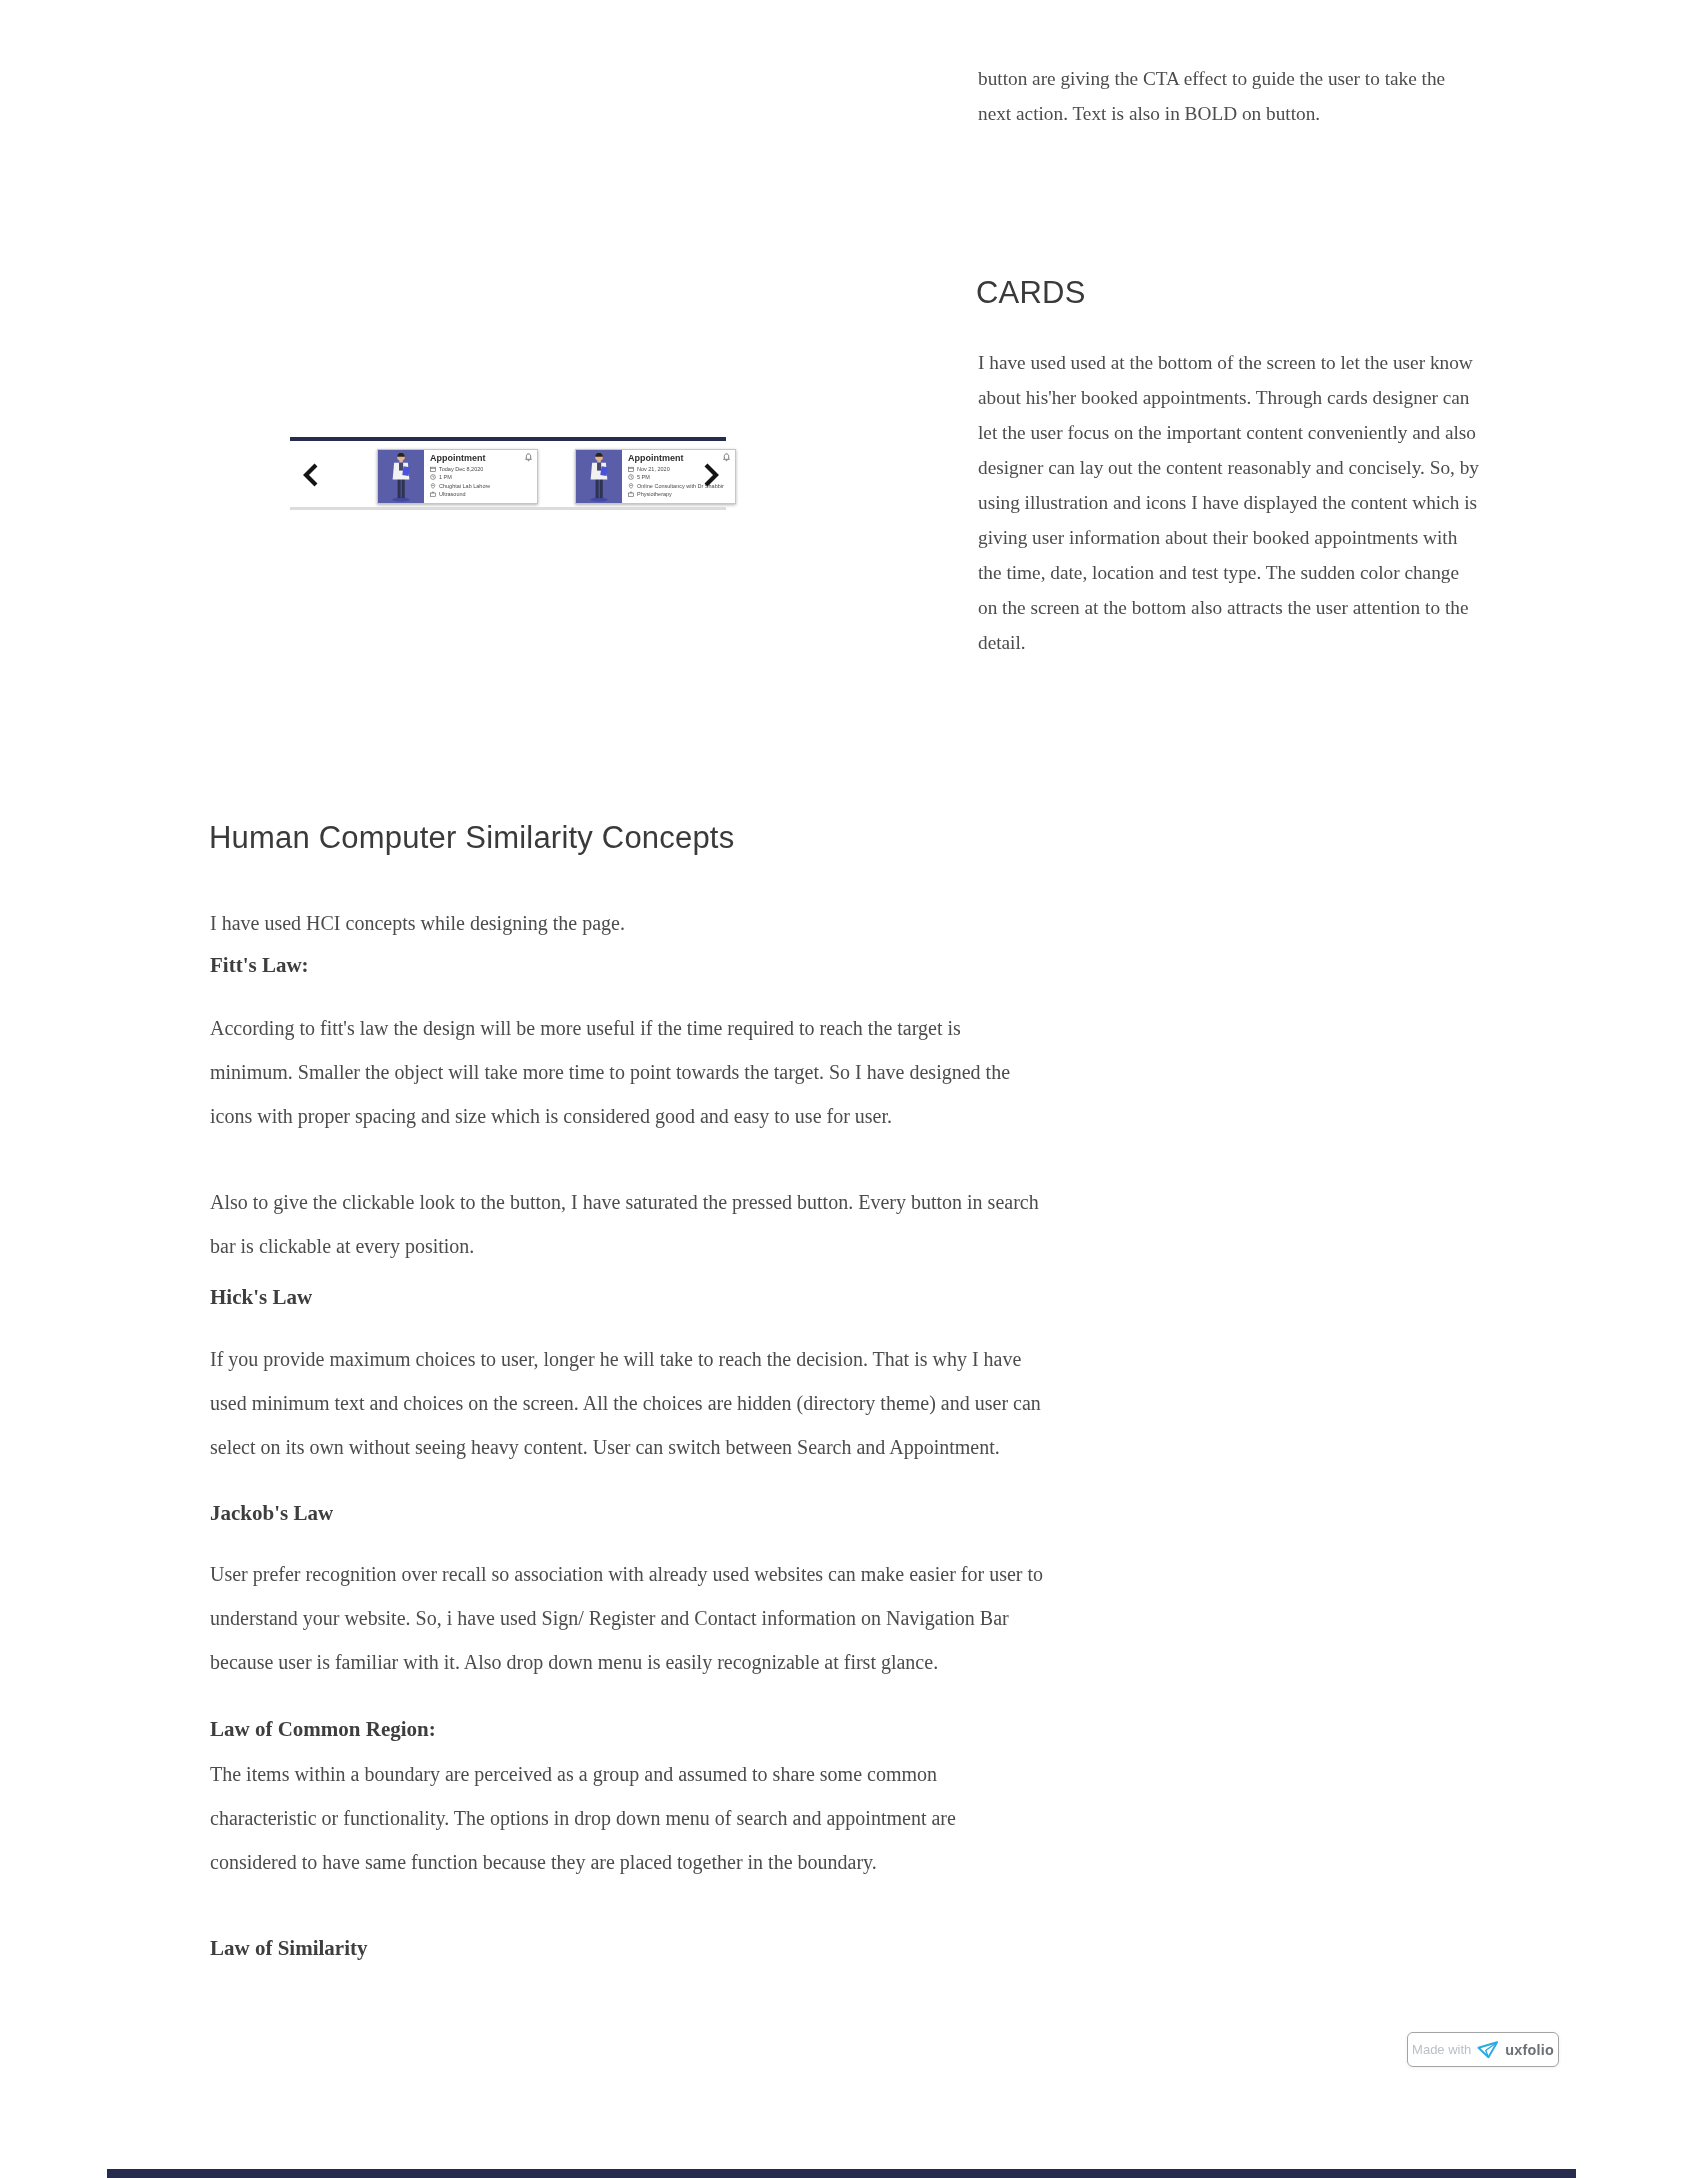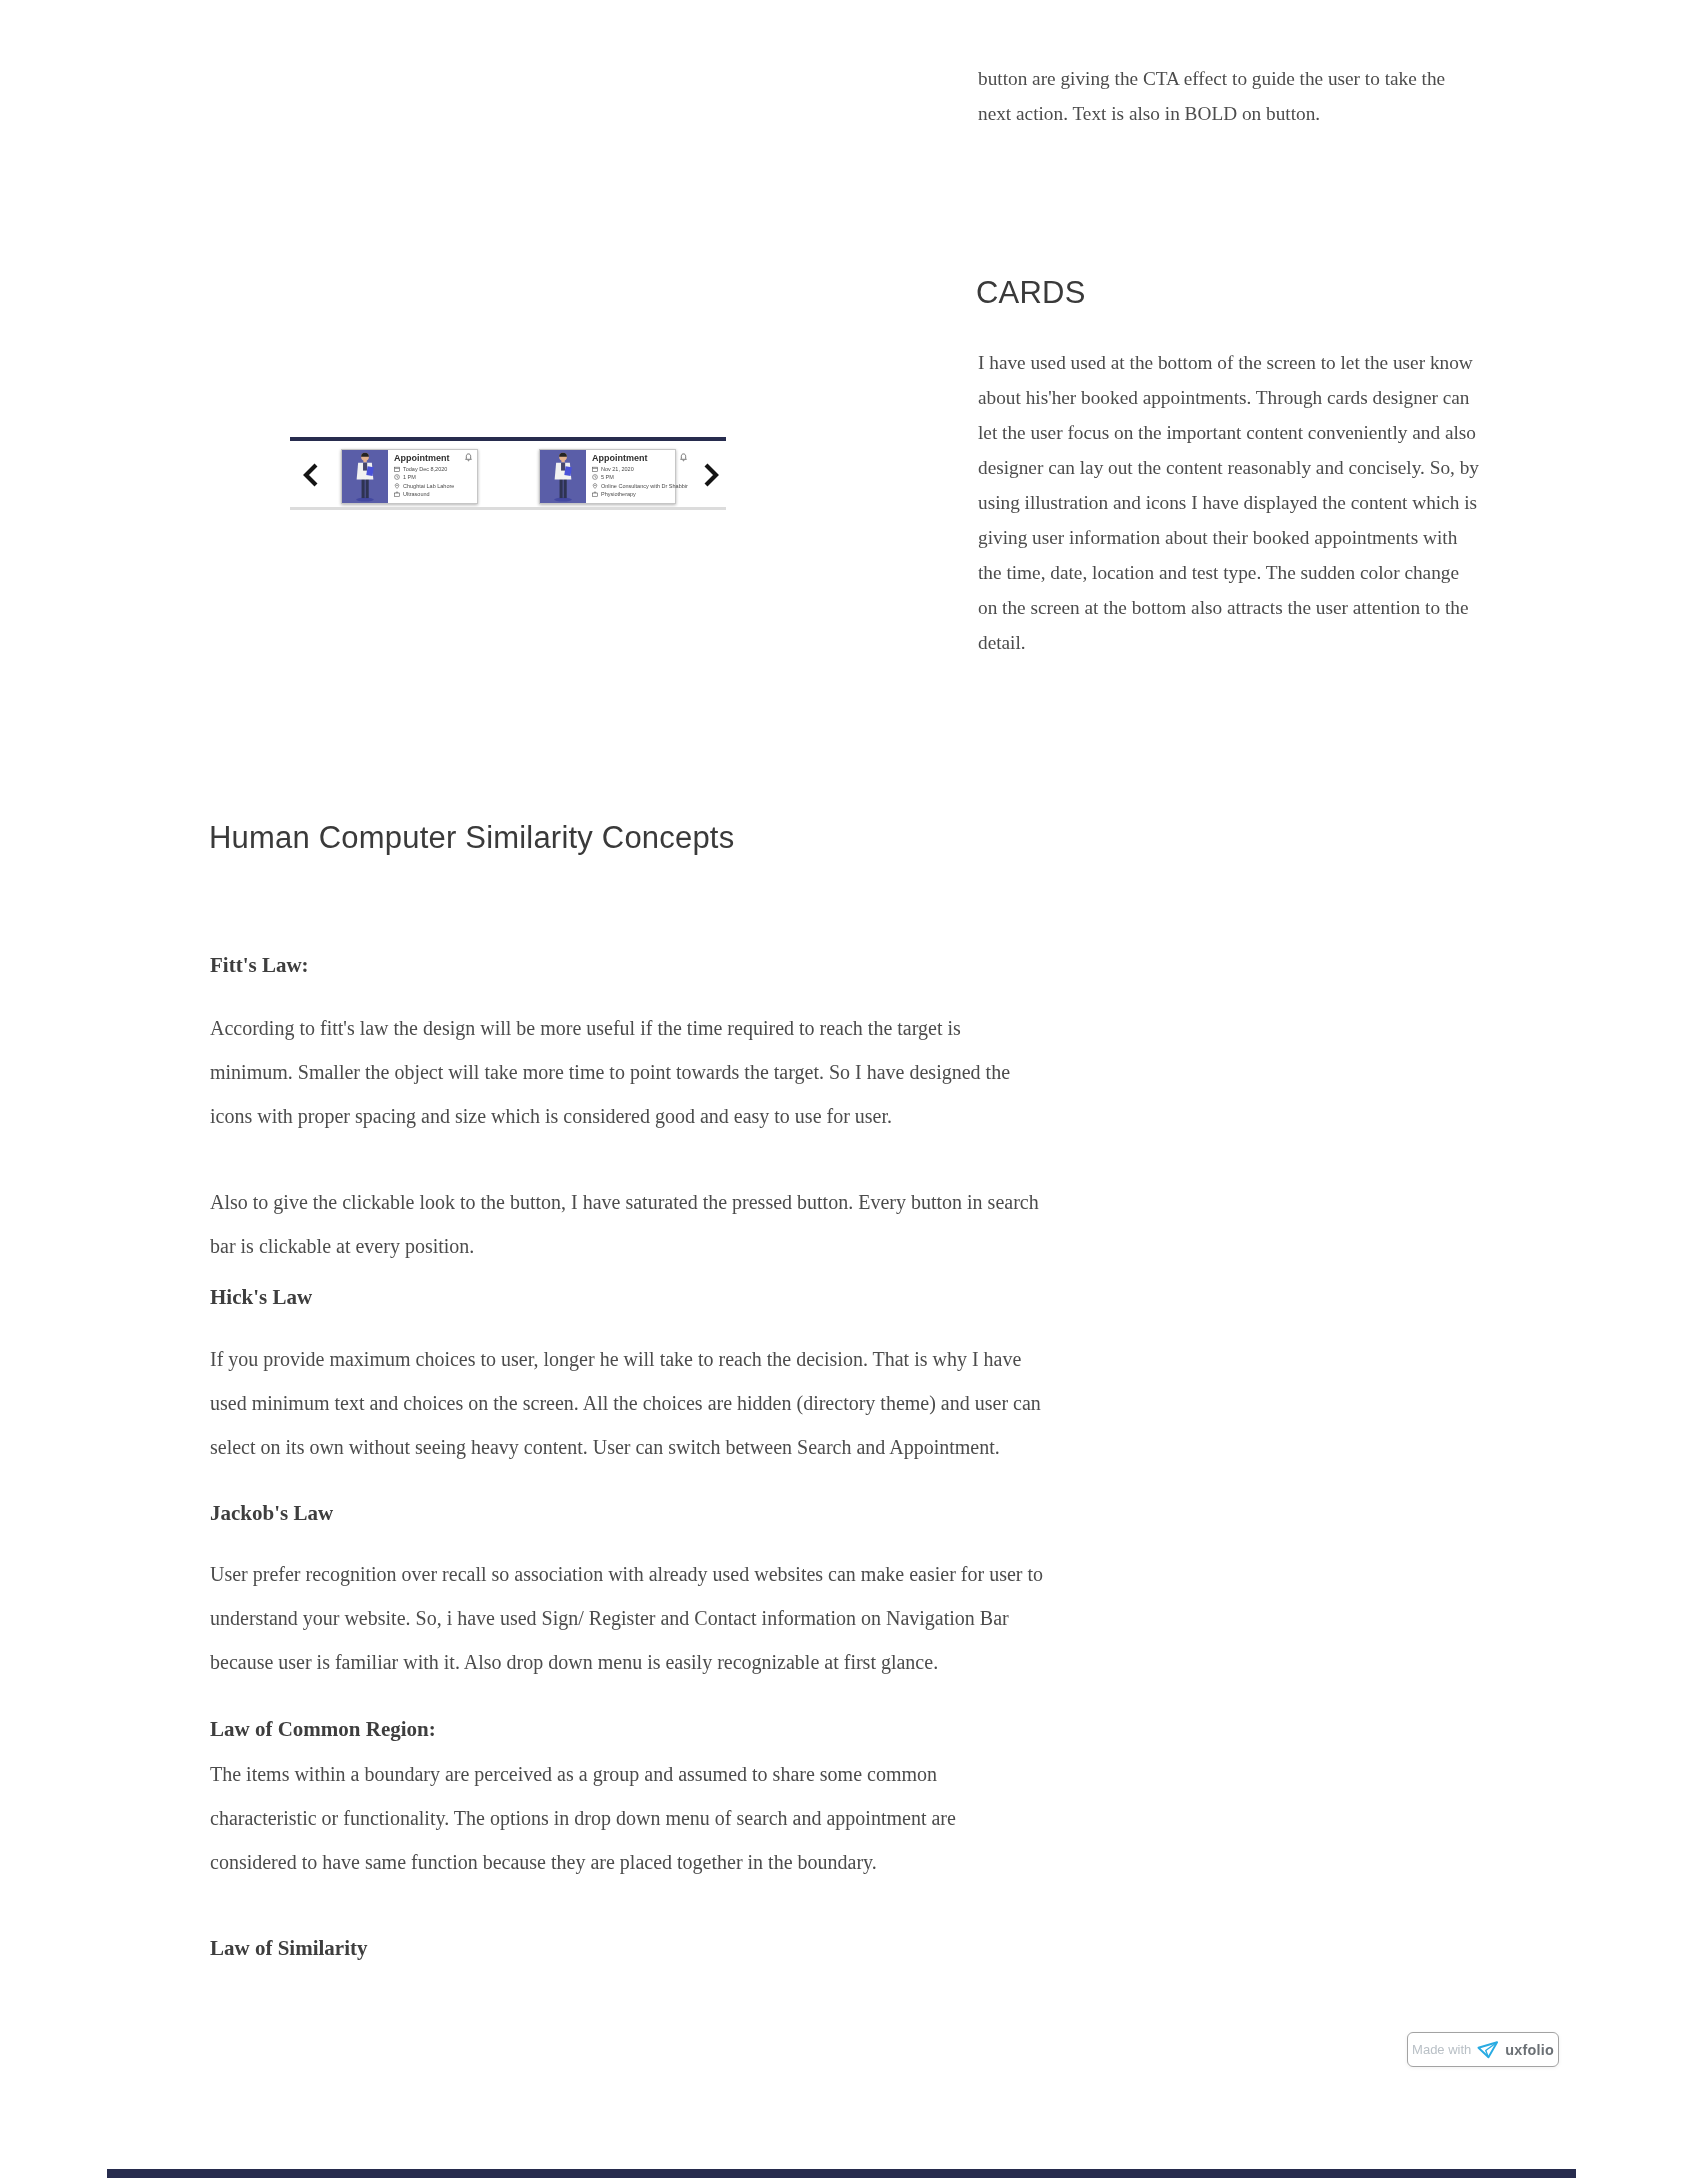--- a/index.html
+++ b/index.html
@@ -24,23 +24,23 @@
     font-size:21px;color:#3e3e3e;
   }
   
   .carousel{position:absolute;left:290px;top:437px;width:436px;height:73px;background:#ffffff;}
   .car-topline{position:absolute;left:0;top:0;width:100%;height:4px;background:#272c4e;}
   .car-bottomline{position:absolute;left:0;bottom:0;width:100%;height:3px;background:#dcdcdc;}
   .chev{position:absolute;top:25px;width:18px;height:26px;cursor:pointer;}
   .chev.left{left:12px;}
   .chev.right{right:6px;}
   .apt-card{
-    position:absolute;top:12px;width:137px;height:55px;background:#ffffff;
+    position:absolute;top:12px;width:161px;height:55px;background:#ffffff;
     border:1px solid #c6c6c6;box-shadow:0 1px 3px rgba(0,0,0,.3);
-    display:flex;box-sizing:border-box;
+    display:flex;box-sizing:border-box;margin-left:36px;
   }
   .apt-card.c1{left:51px;}
   .apt-card.c2{left:249px;}
   .apt-img{width:46px;background:#5a5ea8;flex:none;overflow:hidden;}
   .apt-body{flex:1;position:relative;padding:3px 4px 2px 6px;font-family:"Liberation Sans",sans-serif;}
   .apt-title{font-weight:700;font-size:9px;color:#2e2e2e;line-height:10px;}
   .apt-bell{position:absolute;top:3px;right:4px;width:9px;height:9px;}
   .apt-row{display:flex;align-items:center;gap:3px;margin-top:2.6px;}
   .apt-row svg{flex:none;}
   .apt-row-text{font-size:5.5px;color:#4a4a4a;white-space:nowrap;line-height:6px;}
@@ -180,20 +180,21 @@
     <div class="chev right">
       <svg width="18" height="26" viewBox="0 0 18 26">
         <polyline points="4,3 14,13 4,23" fill="none" stroke="#141414" stroke-width="4.2"></polyline>
       </svg>
     </div>
 
     <div class="car-bottomline"></div>
   </div>
 
   <div class="h-big h-hci">Human Computer Similarity Concepts</div>
+  <div class="lc-par" style="top:901px;">I have used HCI concepts while designing the page.</div>
 
   <div class="lc-sub" style="top:953px;">Fitt's Law:</div>
   <div class="lc-par" style="top:1180px;">Also to give the clickable look to the button, I have saturated the pressed button. Every button in search bar is clickable at every position.</div>
   <div class="lc-par" style="top:1006px;">According to fitt's law the design will be more useful if the time required to reach the target is minimum. Smaller the object will take more time to point towards the target. So I have designed the icons with proper spacing and size which is considered good and easy to use for user.</div>
 
   <div class="lc-sub" style="top:1285px;">Hick's Law</div>
   <div class="lc-par" style="top:1337px;">If you provide maximum choices to user, longer he will take to reach the decision. That is why I have used minimum text and choices on the screen. All the choices are hidden (directory theme) and user can select on its own without seeing heavy content. User can switch between Search and Appointment.</div>
 
   <div class="lc-sub" style="top:1501px;">Jackob's Law</div>
   <div class="lc-par" style="top:1552px;">User prefer recognition over recall so association with already used websites can make easier for user to understand your website. So, i have used Sign/ Register and Contact information on Navigation Bar because user is familiar with it. Also drop down menu is easily recognizable at first glance.</div>

